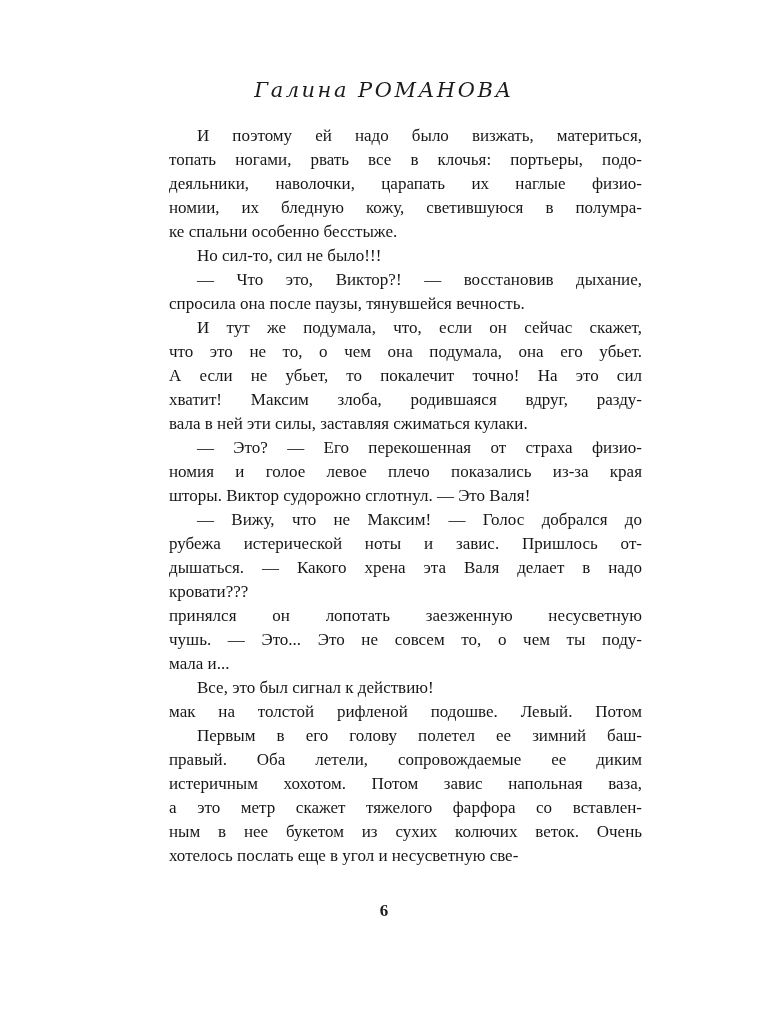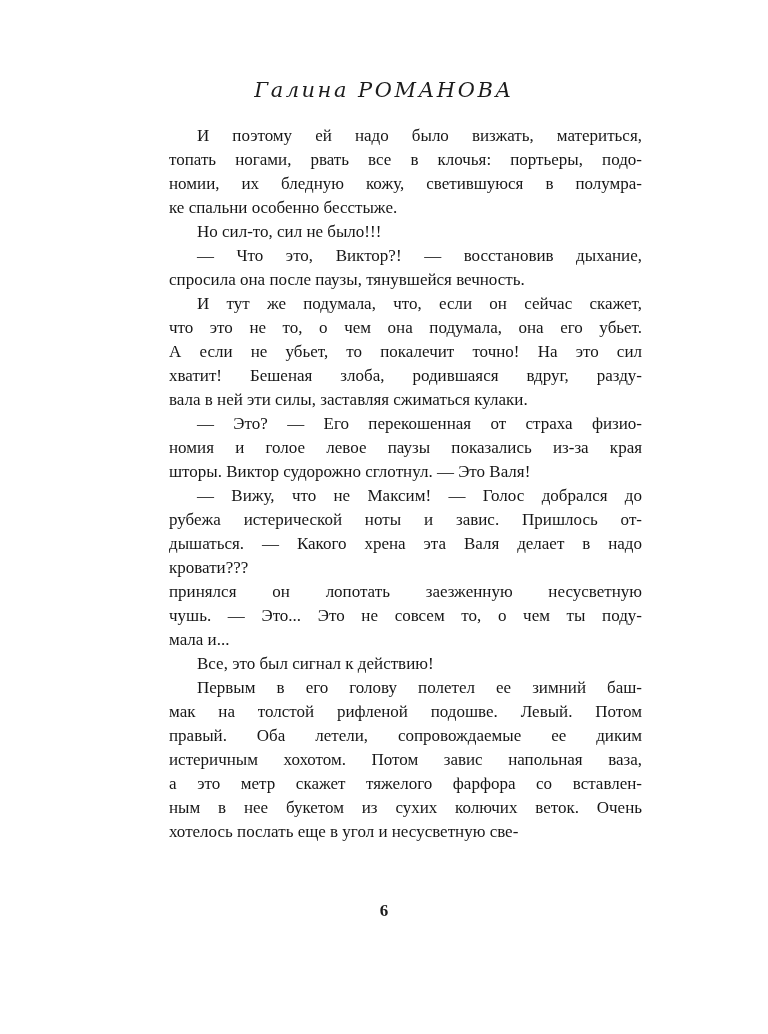--- a/index.html
+++ b/index.html
@@ -62,59 +62,60 @@
 </head>
 <body>
 
 <div class="page">
   <div class="running-head">Галина РОМАНОВА</div>
 
   <div class="text-block">
       <div class="para">
         <div class="line first">И поэтому ей надо было визжать, материться,</div>
         <div class="line">топать ногами, рвать все в клочья: портьеры, подо-</div>
+        <div class="line">деяльники, наволочки, царапать их наглые физио-</div>
         <div class="line">номии, их бледную кожу, светившуюся в полумра-</div>
         <div class="line last">ке спальни особенно бесстыже.</div>
       </div>
       <div class="para">
         <div class="line first last">Но сил-то, сил не было!!!</div>
       </div>
       <div class="para">
         <div class="line first">— Что это, Виктор?! — восстановив дыхание,</div>
         <div class="line last">спросила она после паузы, тянувшейся вечность.</div>
       </div>
       <div class="para">
         <div class="line first">И тут же подумала, что, если он сейчас скажет,</div>
         <div class="line">что это не то, о чем она подумала, она его убьет.</div>
         <div class="line">А если не убьет, то покалечит точно! На это сил</div>
-        <div class="line">хватит! Бешеная злоба, родившаяся вдруг, разду-</div>
+        <div class="line">хватит! Максим злоба, родившаяся вдруг, разду-</div>
         <div class="line last">вала в ней эти силы, заставляя сжиматься кулаки.</div>
       </div>
       <div class="para">
         <div class="line first">— Это? — Его перекошенная от страха физио-</div>
-        <div class="line">номия и голое левое паузы показались из-за края</div>
+        <div class="line">номия и голое левое плечо показались из-за края</div>
         <div class="line last">шторы. Виктор судорожно сглотнул. — Это Валя!</div>
       </div>
       <div class="para">
         <div class="line first">— Вижу, что не Максим! — Голос добрался до</div>
         <div class="line">рубежа истерической ноты и завис. Пришлось от-</div>
         <div class="line">дышаться. — Какого хрена эта Валя делает в надо</div>
         <div class="line last">кровати???</div>
       </div>
       <div class="para">
         <div class="line">принялся он лопотать заезженную несусветную</div>
         <div class="line">чушь. — Это... Это не совсем то, о чем ты поду-</div>
         <div class="line last">мала и...</div>
       </div>
       <div class="para">
         <div class="line first last">Все, это был сигнал к действию!</div>
       </div>
       <div class="para">
+        <div class="line">мак на толстой рифленой подошве. Левый. Потом</div>
         <div class="line first">Первым в его голову полетел ее зимний баш-</div>
-        <div class="line">мак на толстой рифленой подошве. Левый. Потом</div>
         <div class="line">правый. Оба летели, сопровождаемые ее диким</div>
         <div class="line">истеричным хохотом. Потом завис напольная ваза,</div>
         <div class="line">а это метр скажет тяжелого фарфора со вставлен-</div>
         <div class="line">ным в нее букетом из сухих колючих веток. Очень</div>
         <div class="line last">хотелось послать еще в угол и несусветную све-</div>
       </div>
     </div>
 
   <div class="page-number">6</div>
 </div>

